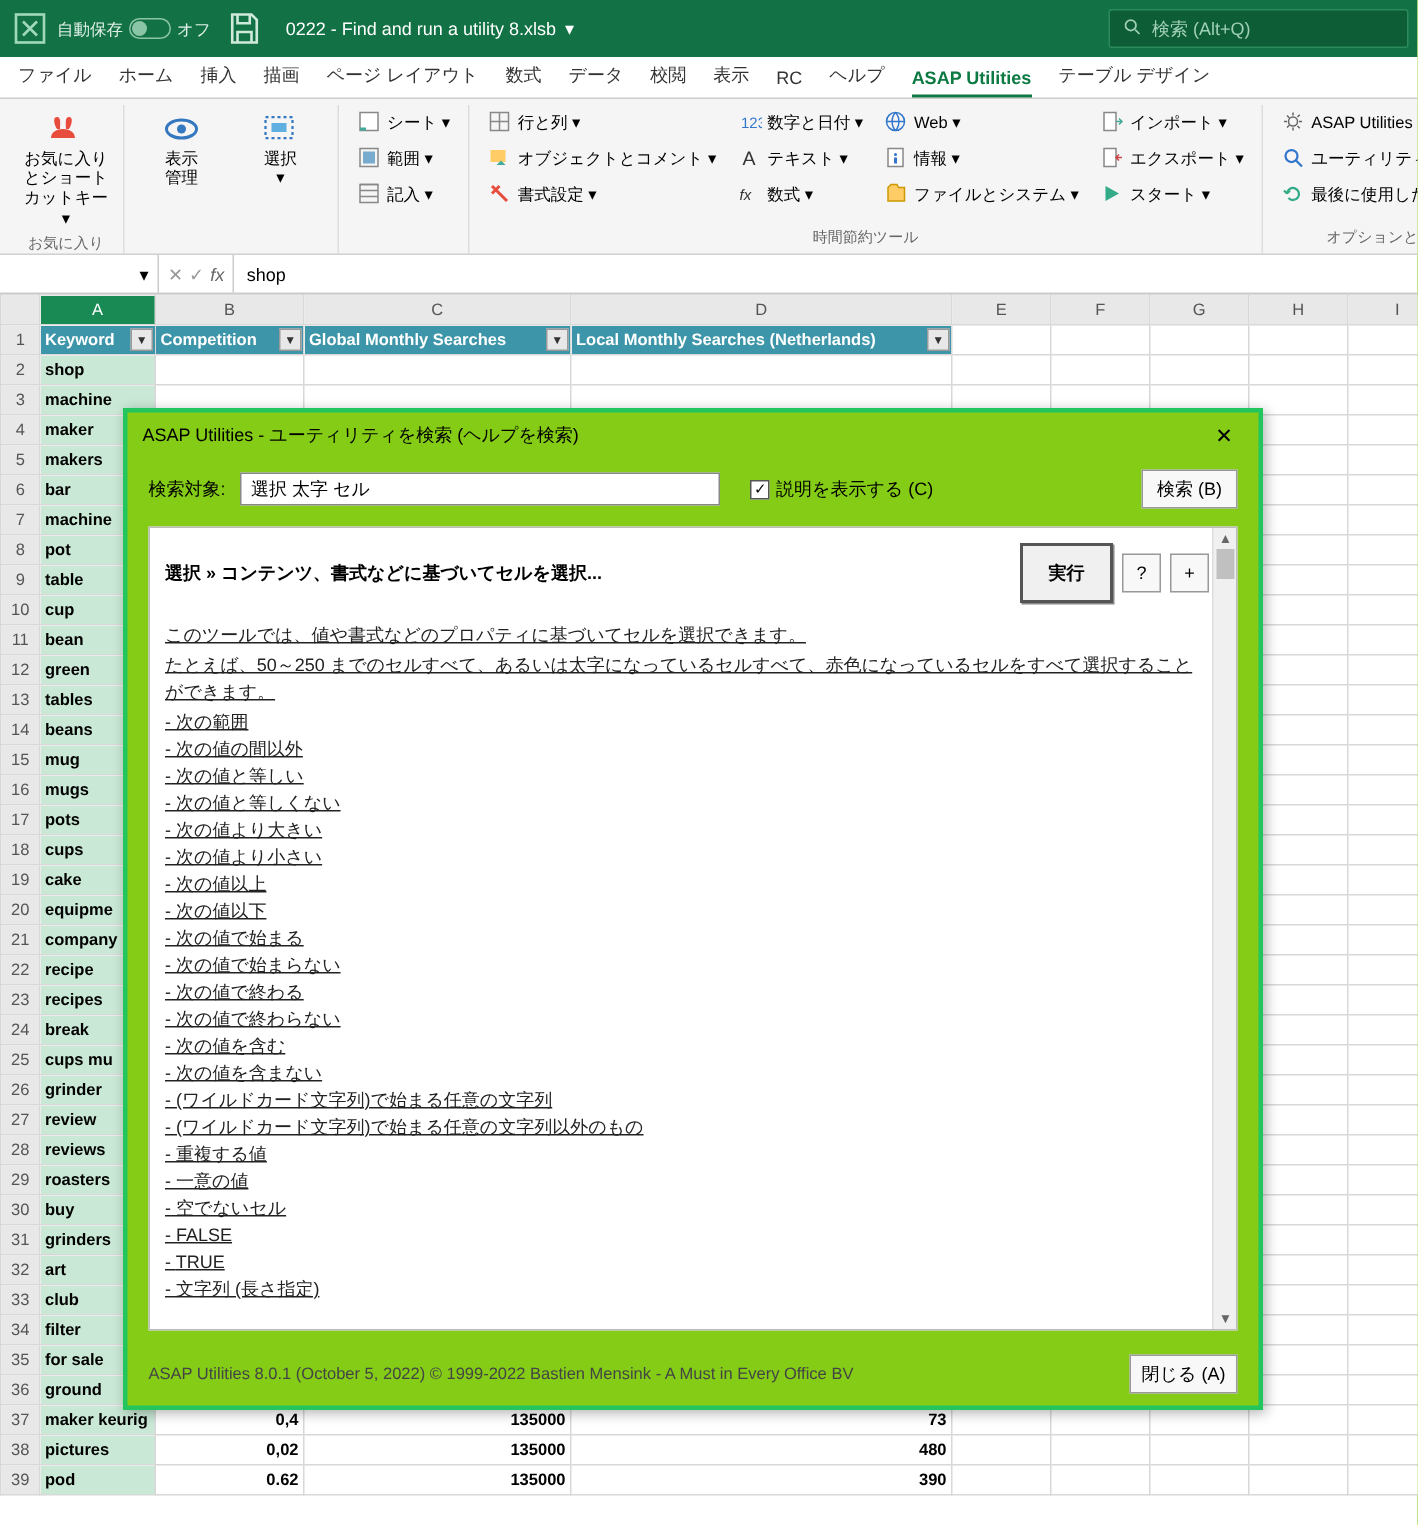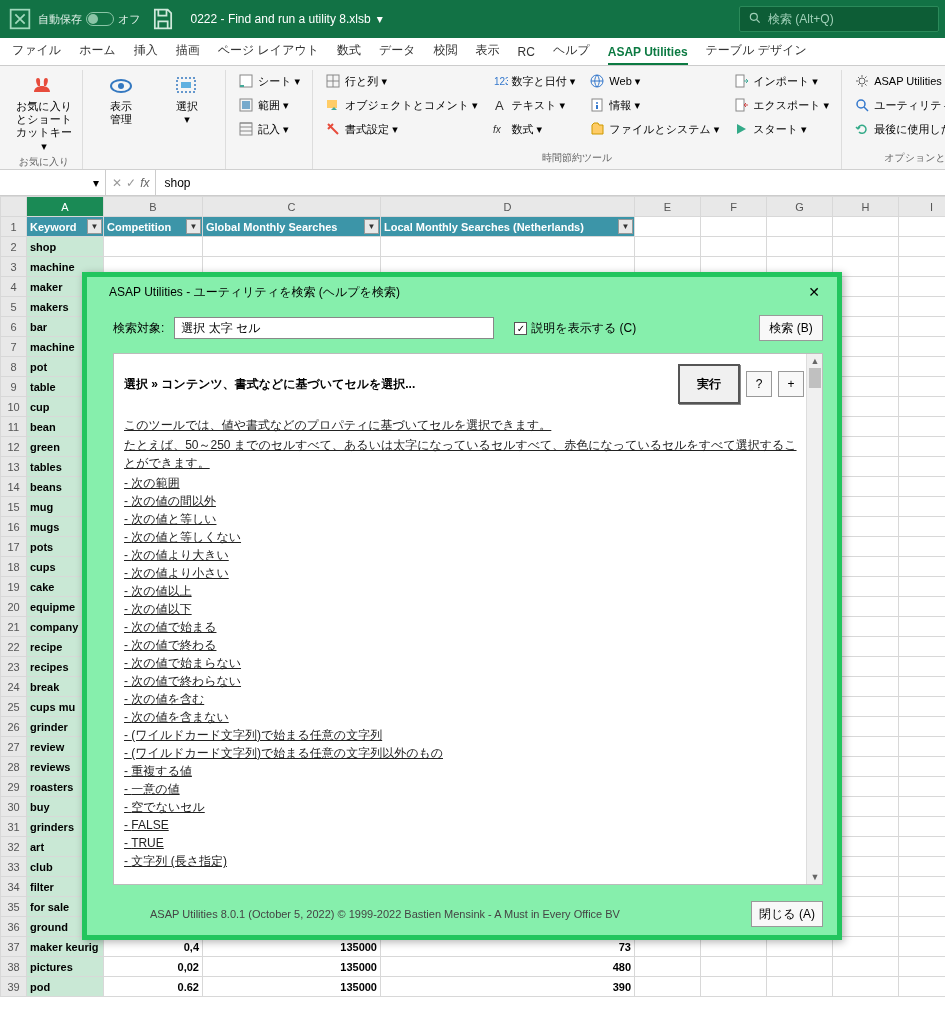--- a/index.html
+++ b/index.html
@@ -47,21 +47,21 @@
 .grid .rowhdr { background: #e8e8e8; text-align: center; width: 26px; color: #555; font-weight: normal; }
 .corner-cell { width:26px; background:#e8e8e8; }
 .hdr-row td { background: #3c95a8; color: #fff; font-weight: 600; position: relative; padding-right: 18px; }
 .hdr-row .filter-btn { position: absolute; right: 1px; top: 2px; width: 15px; height: 15px; background: #e8e8e8; border: 1px solid #999; display: flex; align-items: center; justify-content: center; font-size: 8px; color: #333; }
 .data-row td { font-weight: 600; background: #fff; }
 .colA-sel { background: #c9e8d5 !important; }
 .num-cell { text-align: right; font-weight: normal; }
 .colA-hdr { background:#1a8a55 !important; color:#fff !important;}
 
 
-.dialog { position: absolute; left: 82px; top: 272px; width: 760px; height: 668px; background: #86efac; border: 5px solid #22c55e; box-shadow: 2px 2px 8px rgba(0,0,0,.3); display: flex; flex-direction: column; padding-left: 12px; }
+.dialog { position: absolute; left: 82px; top: 272px; width: 760px; height: 668px; background: #84cc16; border: 3px solid #22c55e; box-shadow: 2px 2px 8px rgba(0,0,0,.3); display: flex; flex-direction: column; }
 .dialog-title { height: 30px; display: flex; align-items: center; padding: 0 10px; font-size: 12px; }
 .dialog-close { margin-left: auto; width: 26px; height: 20px; display: flex; align-items: center; justify-content: center; font-size: 14px; }
 .dialog-body { flex: 1; padding: 8px 14px; display: flex; flex-direction: column; gap: 6px; overflow: hidden;}
 .search-row { display: flex; align-items: center; gap: 10px; margin-bottom: 6px;}
 .search-label { font-size: 12px; }
 .search-input { width: 320px; height: 22px; border: 1px solid #888; background: #fff; padding: 0 6px; font-size: 12px; display: flex; align-items: center; }
 .chk-row { display: flex; align-items: center; gap: 4px; font-size: 12px; margin-left: 10px; }
 .chk { width: 13px; height: 13px; border: 1px solid #555; background: #fff; display:flex;align-items:center;justify-content:center;font-size:10px;}
 .search-btn { margin-left: auto; width: 64px; height: 26px; border: 1px solid #999; background: #f8f8f8; font-size: 12px; }
 .result-frame { flex: 1; border: 1px solid #bbb; background: #fff; padding: 10px 18px 10px 10px; overflow: hidden; position: relative; display:flex; flex-direction:column;}
@@ -71,21 +71,21 @@
 .sq-btn { width: 26px; height: 26px; border: 1px solid #999; background: #f8f8f8; margin-left: 6px; display:flex;align-items:center;justify-content:center;}
 .result-text { font-size: 12px; line-height: 1.5; color: #222; overflow: hidden; text-decoration: underline;}
 .result-text p { margin-bottom: 2px;}
 .result-text ul { list-style: none; }
 .result-text li::before { content: "- "; }
 .scrollbar-v { position: absolute; right: 0; top: 0; bottom: 0; width: 16px; background: #f0f0f0; border-left: 1px solid #ddd;}
 .scrollbar-v .thumb { position:absolute; top:14px; left:2px; width:12px; height:20px; background:#c0c0c0;}
 .scrollbar-v .arr-up { position:absolute;top:0;left:0;width:16px;height:14px;display:flex;align-items:center;justify-content:center;font-size:9px;color:#666;}
 .scrollbar-v .arr-dn { position:absolute;bottom:0;left:0;width:16px;height:14px;display:flex;align-items:center;justify-content:center;font-size:9px;color:#666;}
 .dialog-footer { height: 42px; display: flex; align-items: center; padding: 0 14px; }
-.footer-text { font-size: 11px; color: #444; margin-left: 37px; }
+.footer-text { font-size: 11px; color: #444; }
 .close-btn { margin-left: auto; width: 72px; height: 26px; border: 1px solid #999; background: #f8f8f8; font-size: 12px; }
 
 
 .svg-icon { width:100%; height:100%; }
 </style>
 </head>
 <body>
 
 <div class="title-bar">
   <div class="icon-btn">
@@ -896,22 +896,22 @@
         <ul id="criteria-list">
             <li>次の範囲</li>
             <li>次の値の間以外</li>
             <li>次の値と等しい</li>
             <li>次の値と等しくない</li>
             <li>次の値より大きい</li>
             <li>次の値より小さい</li>
             <li>次の値以上</li>
             <li>次の値以下</li>
             <li>次の値で始まる</li>
+            <li>次の値で始まらない</li>
             <li>次の値で終わる</li>
-            <li>次の値で始まらない</li>
             <li>次の値で終わらない</li>
             <li>次の値を含む</li>
             <li>次の値を含まない</li>
             <li>(ワイルドカード文字列)で始まる任意の文字列</li>
             <li>(ワイルドカード文字列)で始まる任意の文字列以外のもの</li>
             <li>重複する値</li>
             <li>一意の値</li>
             <li>空でないセル</li>
             <li>FALSE</li>
             <li>TRUE</li>

